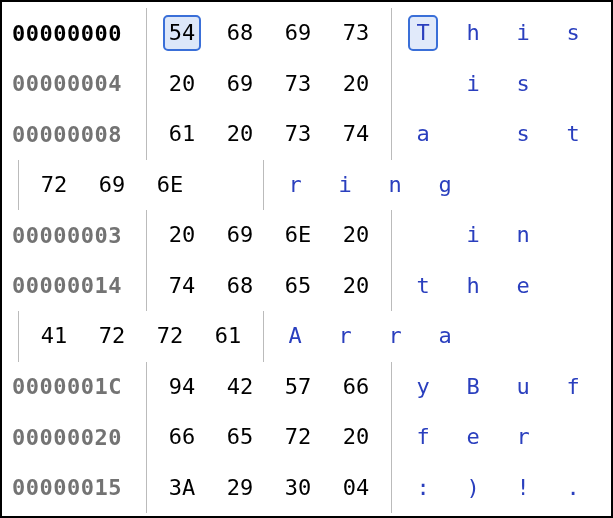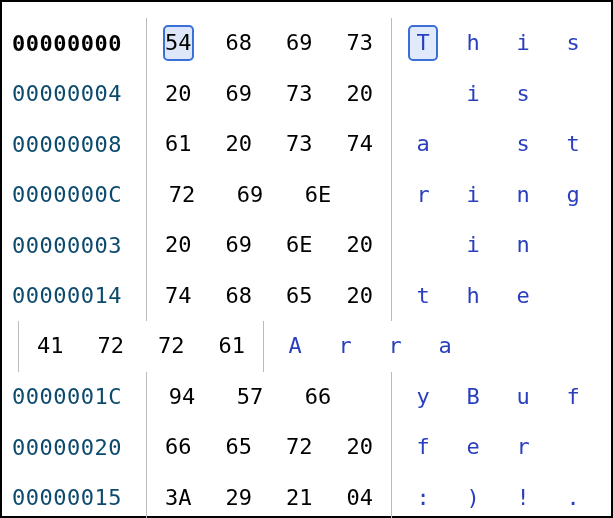--- a/index.html
+++ b/index.html
@@ -8,45 +8,44 @@
     padding: 0;
     font-family: "Consolas", "Menlo", "Monaco", monospace;
     font-size: 22px;
     background: #fff;
   }
   .hex-viewer {
     border: 2px solid #000;
     width: 613px;
     height: 518px;
     background: #fff;
-    padding: 16px 0;
+    padding: 6px 0;
   }
   .row {
     display: flex;
     align-items: center;
     height: 50.5px;
     padding: 0 10px;
   }
   .row.first .offset { color: #000; font-weight: bold; }
   .offset {
     width: 128px;
-    color: #0c4a6e;
+    color: #737373;
     letter-spacing: 0.5px;
-    font-weight: 400;
+    font-weight: 700;
   }
   .sep {
     width: 1px;
     background: #bbb;
     align-self: stretch;
     margin: 0 6px 0 6px;
   }
   .hex {
     display: flex;
     width: 232px;
-    gap: 10px;
   }
   .hex-cell {
     width: 58px;
     text-align: center;
     color: #000;
     position: relative;
     line-height: 32px;
   }
   .hex-cell.selected {
     position: relative;
@@ -132,21 +131,20 @@
     </div>
     <div class="sep"></div>
     <div class="ascii">
       <div class="ascii-cell"><span>a</span></div>
       <div class="ascii-cell"><span> </span></div>
       <div class="ascii-cell"><span>s</span></div>
       <div class="ascii-cell"><span>t</span></div>
     </div>
   </div>
   <div class="row">
-    <div class="offset">0000000C</div>
     <div class="sep"></div>
     <div class="hex">
       <div class="hex-cell"><span>72</span></div>
       <div class="hex-cell"><span>69</span></div>
       <div class="hex-cell"><span>6E</span></div>
     </div>
     <div class="sep"></div>
     <div class="ascii">
       <div class="ascii-cell"><span>r</span></div>
       <div class="ascii-cell"><span>i</span></div>
@@ -202,20 +200,21 @@
       <div class="ascii-cell"><span>r</span></div>
       <div class="ascii-cell"><span>r</span></div>
       <div class="ascii-cell"><span>a</span></div>
     </div>
   </div>
   <div class="row">
     <div class="offset">0000001C</div>
     <div class="sep"></div>
     <div class="hex">
       <div class="hex-cell"><span>94</span></div>
+      <div class="hex-cell"><span>42</span></div>
       <div class="hex-cell"><span>57</span></div>
       <div class="hex-cell"><span>66</span></div>
     </div>
     <div class="sep"></div>
     <div class="ascii">
       <div class="ascii-cell"><span>y</span></div>
       <div class="ascii-cell"><span>B</span></div>
       <div class="ascii-cell"><span>u</span></div>
       <div class="ascii-cell"><span>f</span></div>
     </div>
@@ -236,21 +235,21 @@
       <div class="ascii-cell"><span>r</span></div>
       <div class="ascii-cell"><span> </span></div>
     </div>
   </div>
   <div class="row">
     <div class="offset">00000015</div>
     <div class="sep"></div>
     <div class="hex">
       <div class="hex-cell"><span>3A</span></div>
       <div class="hex-cell"><span>29</span></div>
-      <div class="hex-cell"><span>21</span></div>
+      <div class="hex-cell"><span>30</span></div>
       <div class="hex-cell"><span>04</span></div>
     </div>
     <div class="sep"></div>
     <div class="ascii">
       <div class="ascii-cell"><span>:</span></div>
       <div class="ascii-cell"><span>)</span></div>
       <div class="ascii-cell"><span>!</span></div>
       <div class="ascii-cell"><span>.</span></div>
     </div>
   </div>

